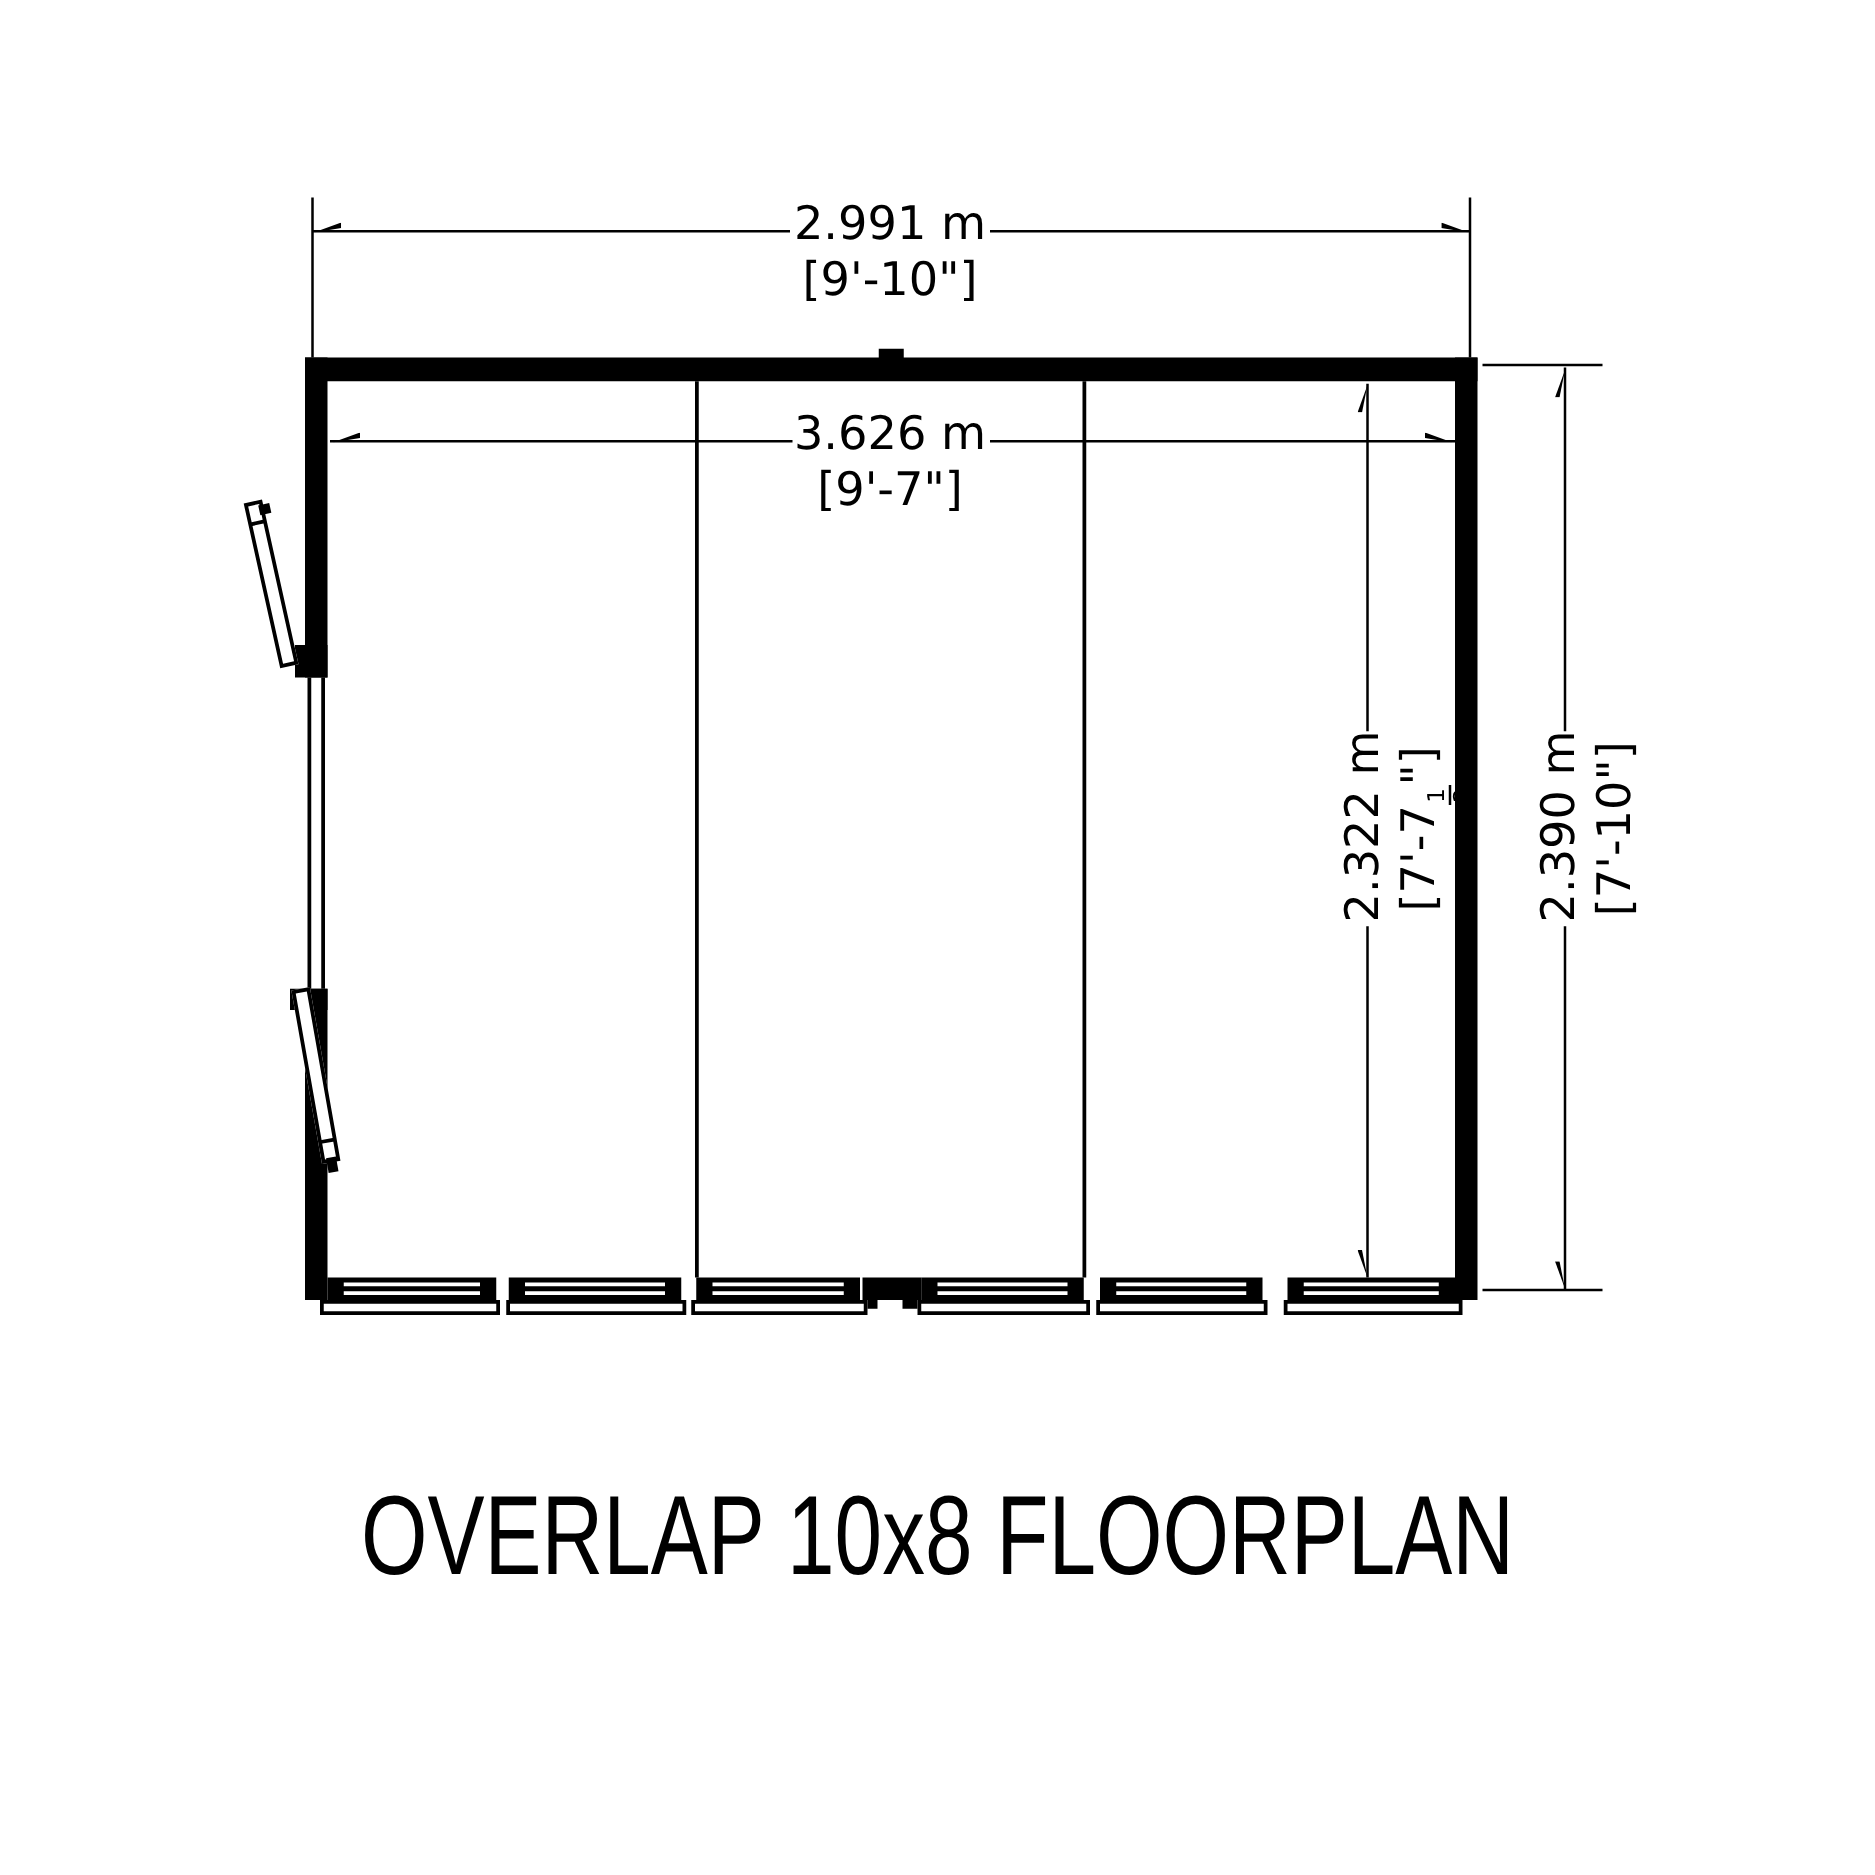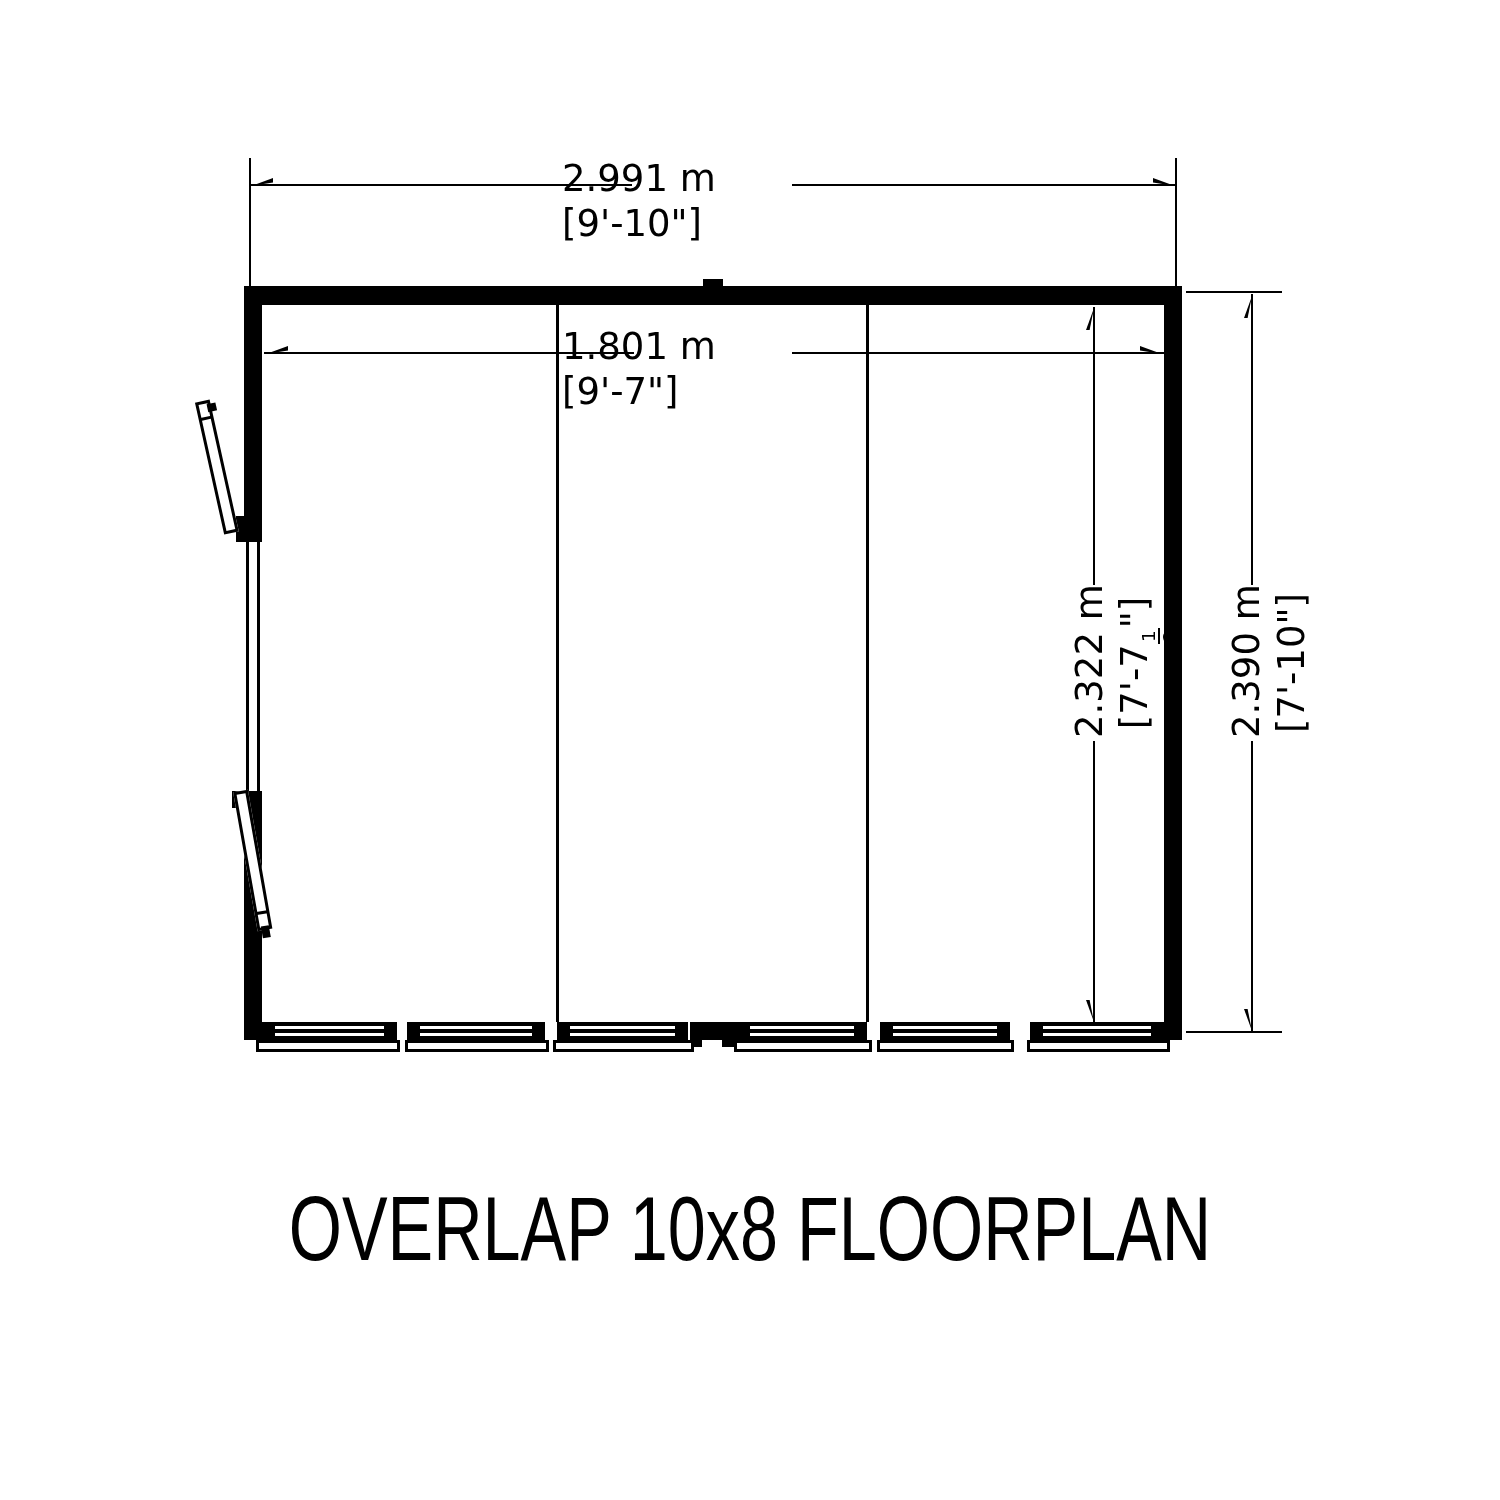--- a/index.html
+++ b/index.html
@@ -8,21 +8,21 @@
   .blk{position:absolute;background:#000;}
   
   .dline{position:absolute;background:#000;}
   
   .arrow{position:absolute;background:#000;}
   .ar-left {width:22px;height:8px;clip-path:polygon(0 100%, 100% 0, 100% 55%);}
   .ar-right{width:22px;height:8px;clip-path:polygon(100% 100%, 0 0, 0 55%);}
   .ar-up   {width:8px;height:22px;clip-path:polygon(100% 0, 0 100%, 45% 100%);}
   .ar-down {width:8px;height:22px;clip-path:polygon(100% 100%, 0 0, 45% 0);}
   
-  .dim-text{position:absolute;width:300px;text-align:left;
+  .dim-text{position:absolute;width:300px;text-align:center;
             font-size:37px;line-height:45px;white-space:nowrap;}
   .dim-text-v{position:absolute;width:150px;height:90px;text-align:center;
             font-size:37px;line-height:45px;white-space:nowrap;transform:rotate(-90deg);}
   .frac{display:inline-flex;flex-direction:column;vertical-align:-0.42em;
         line-height:1.05;font-size:0.5em;text-align:center;}
   .frac .fnum{border-bottom:2.5px solid #000;padding:0 2px;}
   .frac .fden{padding:0 2px;}
   
   .plank{position:absolute;top:1022px;height:18px;background:#000;}
   .plank::before,.plank::after{content:"";position:absolute;left:13px;right:13px;height:3px;background:#fff;}
@@ -98,21 +98,21 @@
   <div class="dim-text" style="left:562px;top:156px;">
     <div>2.991 m</div>
     <div>[9'-10"]</div>
   </div>
 
   <div class="dline" style="left:264px;top:352px;width:370px;height:2px;"></div>
   <div class="dline" style="left:792px;top:352px;width:372px;height:2px;"></div>
   <div class="arrow ar-left" style="left:266px;top:346px;"></div>
   <div class="arrow ar-right" style="left:1140px;top:346px;"></div>
   <div class="dim-text" style="left:562px;top:324px;">
-    <div>1.801 m</div>
+    <div>3.626 m</div>
     <div>[9'-7"]</div>
   </div>
 
   <div class="dline" style="left:1093px;top:307px;width:2px;height:278px;"></div>
   <div class="dline" style="left:1093px;top:741px;width:2px;height:281px;"></div>
   <div class="arrow ar-up" style="left:1086px;top:308px;"></div>
   <div class="arrow ar-down" style="left:1086px;top:1000px;"></div>
   <div class="dim-text-v" style="left:1037px;top:618px;">
     <div>2.322 m</div>
     <div><span>[7'-7</span><span class="frac">

